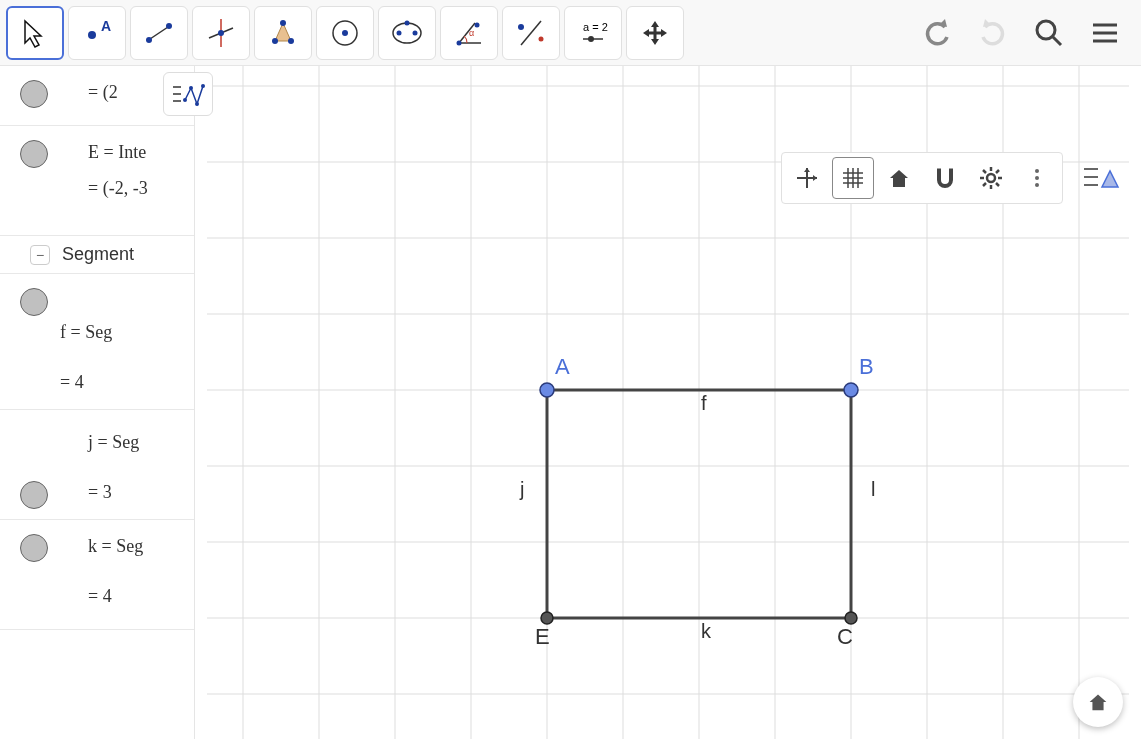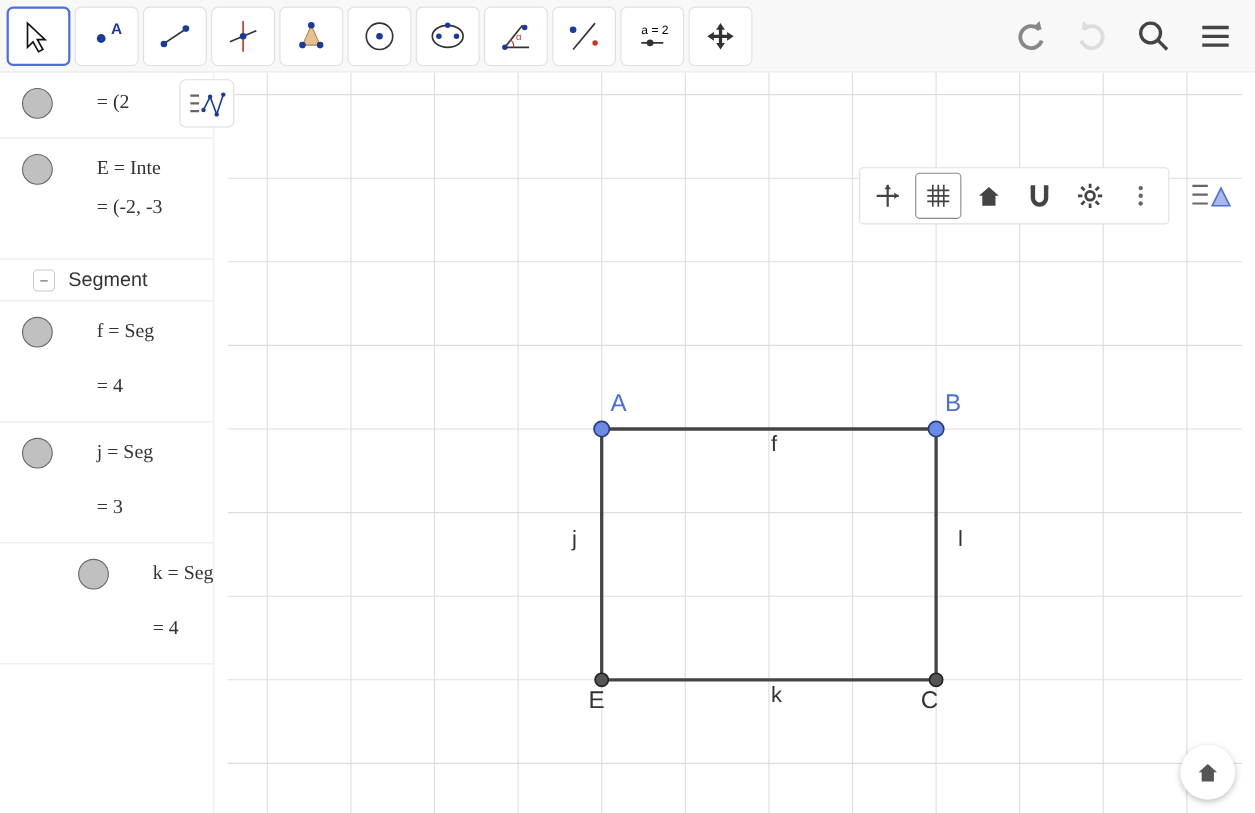--- a/index.html
+++ b/index.html
@@ -338,35 +338,35 @@
       <div class="visibility-dot"></div>
       <div class="algebra-content math-eq">
         <div>E = Inte</div>
         <div style="margin-top:4px;">= (-2, -3</div>
       </div>
     </div>
     <div class="section-header">
       <div class="section-toggle">−</div>
       <span>Segment</span>
     </div>
-    <div class="algebra-row" style="min-height:110px;">
+    <div class="algebra-row" style="min-height:110px;flex-direction:column;">
       <div class="visibility-dot"></div>
       <div class="algebra-content math-eq">
         <div>f = Seg</div>
         <div style="margin-top:18px;">= 4</div>
       </div>
     </div>
-    <div class="algebra-row" style="min-height:110px;">
+    <div class="algebra-row" style="min-height:110px;align-items:flex-end;">
       <div class="visibility-dot"></div>
       <div class="algebra-content math-eq">
         <div>j = Seg</div>
         <div style="margin-top:18px;">= 3</div>
       </div>
     </div>
-    <div class="algebra-row" style="min-height:110px;justify-content:flex-end;">
+    <div class="algebra-row" style="min-height:110px;">
       <div class="visibility-dot"></div>
       <div class="algebra-content math-eq">
         <div>k = Seg</div>
         <div style="margin-top:18px;">= 4</div>
       </div>
     </div>
   </div>
 
   <div class="view-toggle" style="top:6px;">
     <svg width="38" height="28" viewBox="0 0 38 28">

